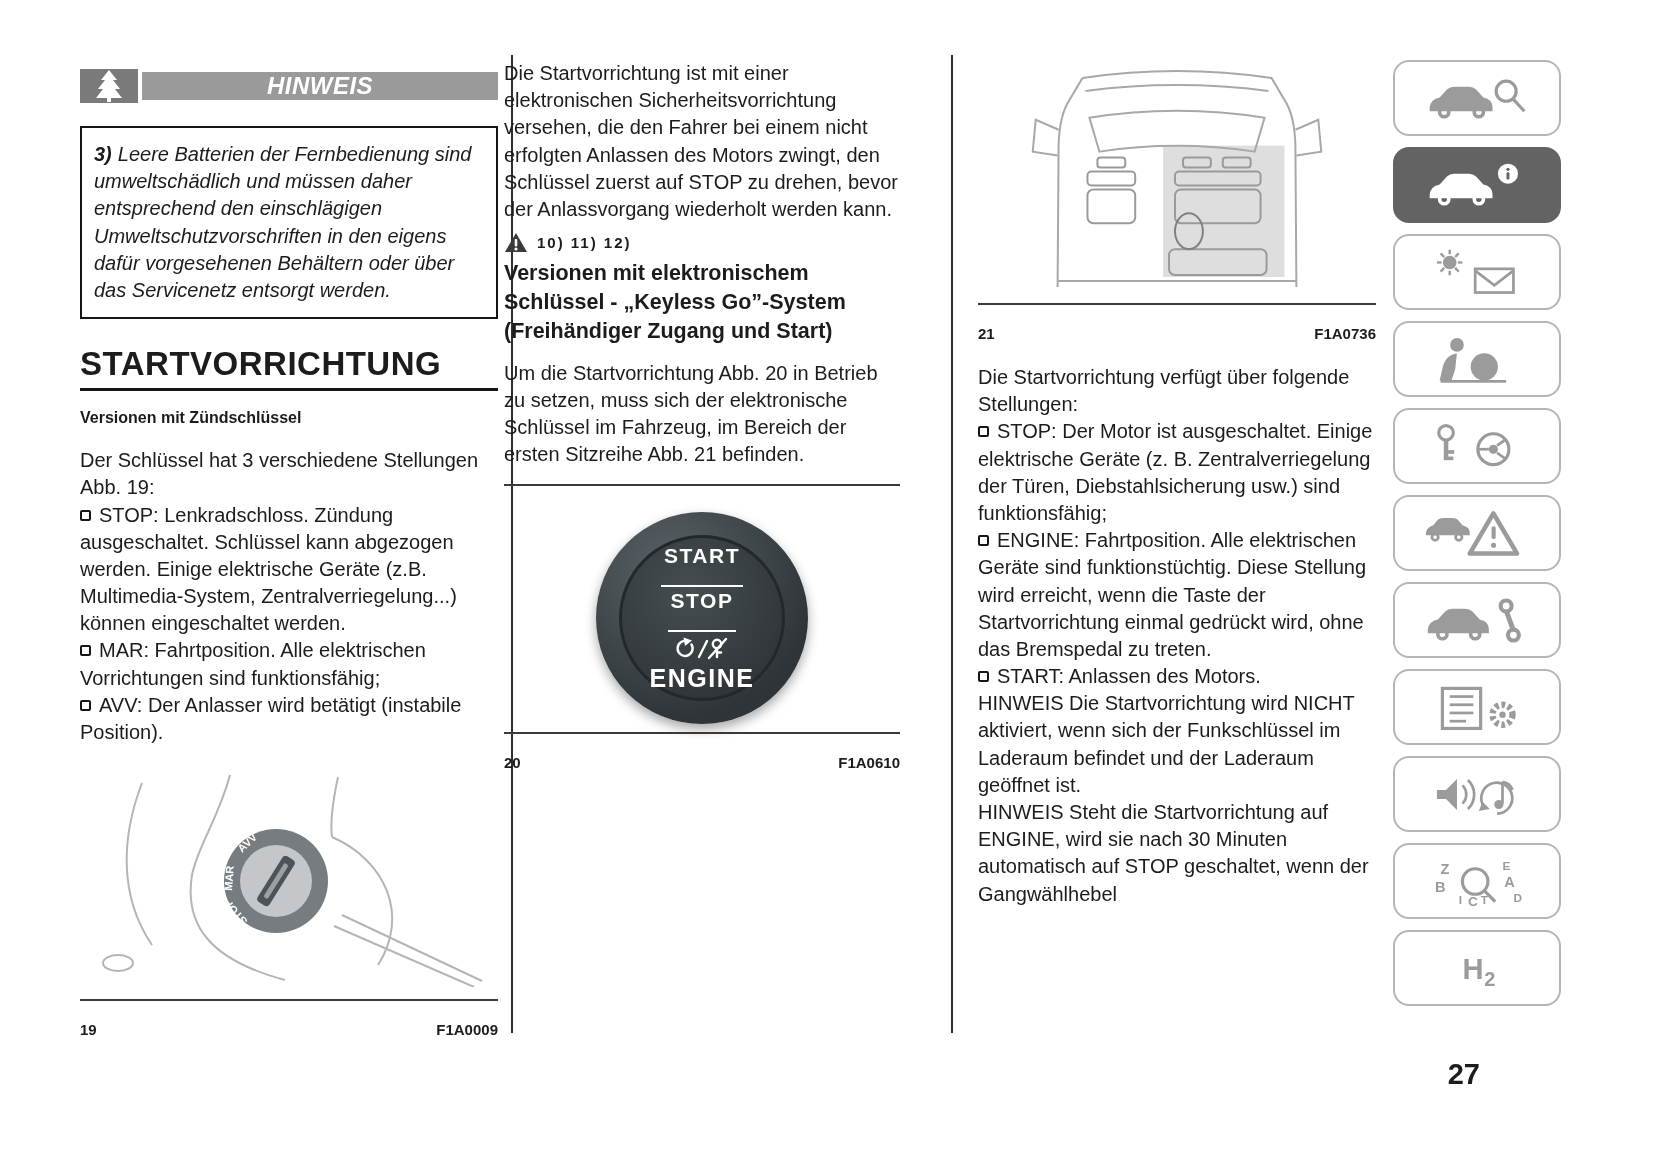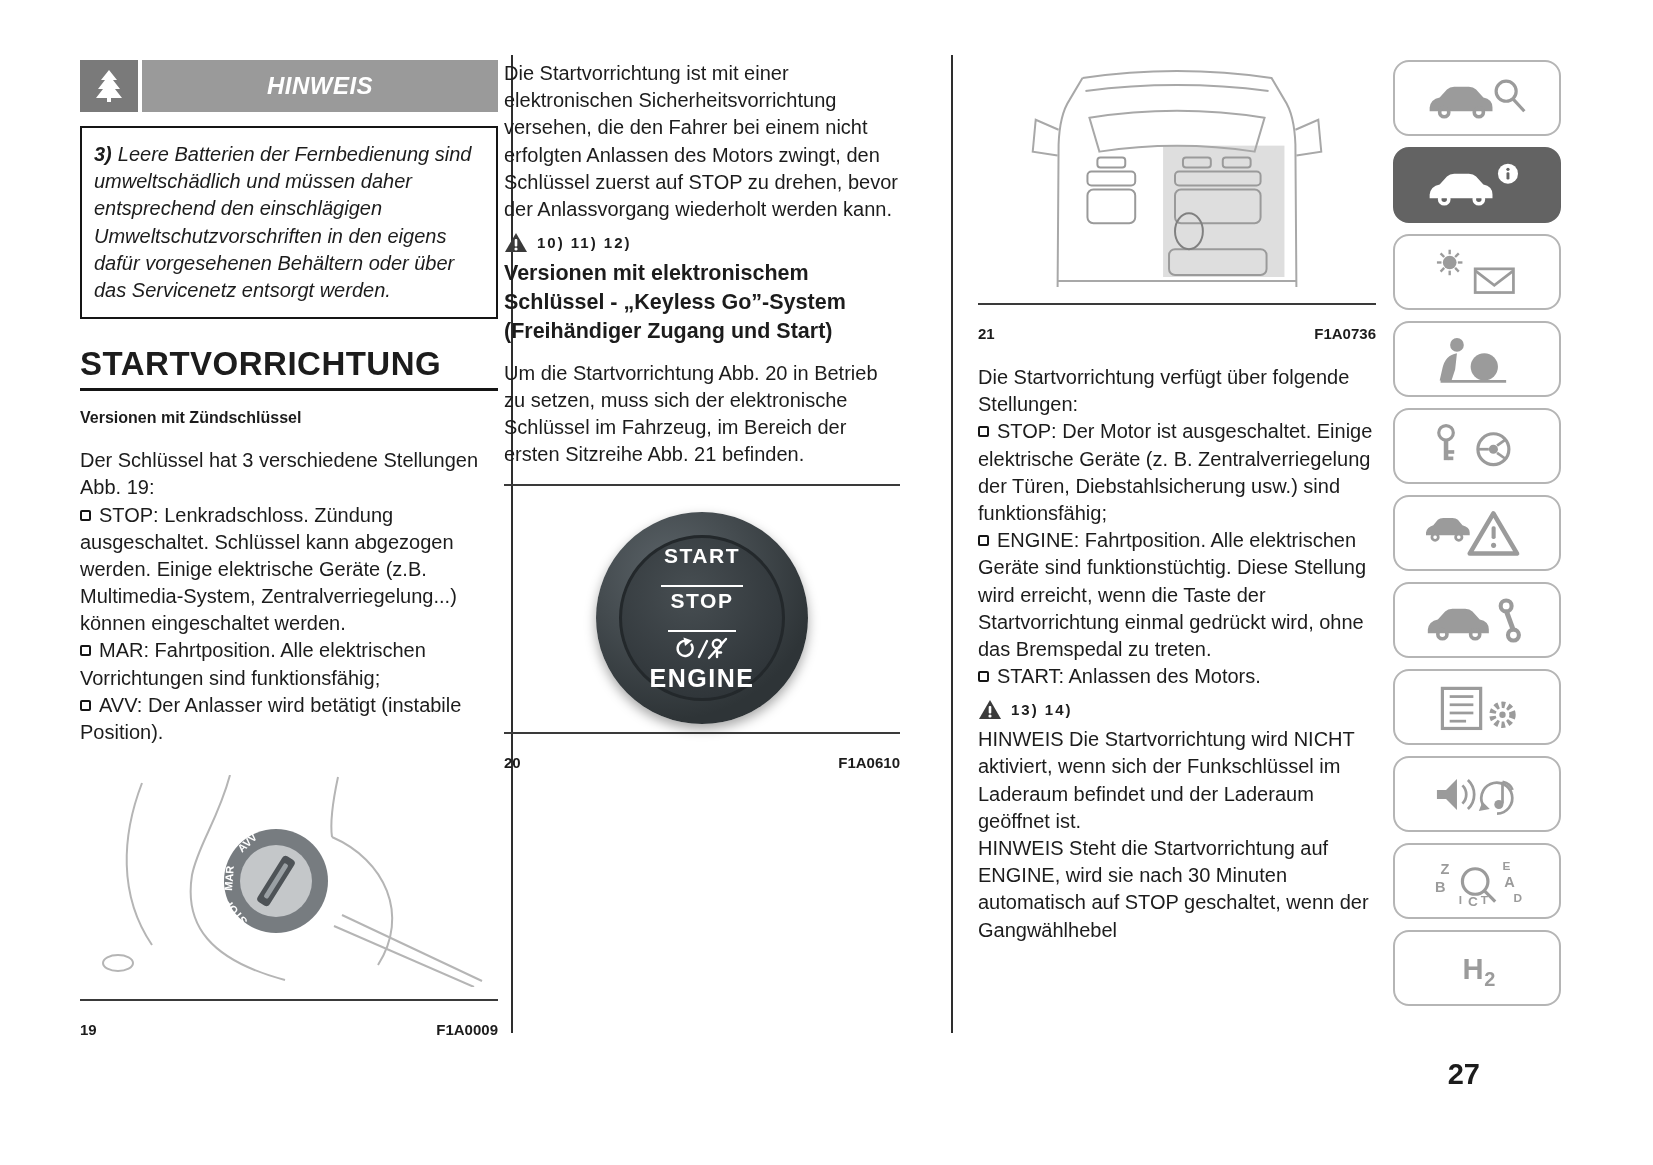--- a/index.html
+++ b/index.html
@@ -10,21 +10,21 @@
   .vrule { position:absolute; top:55px; height:978px; width:2px; background:#2e2e2e; }
   .vrule.v1 { left:511px; }
   .vrule.v2 { left:951px; }
 
   .col { position:absolute; top:60px; }
   .col-left  { left:80px;  width:418px; height:978px; }
   .col-mid   { left:504px; width:396px; }
   .col-right { left:978px; width:398px; }
 
   
-  .note-header { display:flex; height:52px; }
+  .note-header { display:flex; height:52px;align-items:center; }
   .note-icon-box { width:58px; background:#7a7a7a; display:flex; align-items:center; justify-content:center; margin-right:4px; }
   .note-title-bar { flex:1; background:#9a9a9a; color:#fff; display:flex; align-items:center; justify-content:center;
                     font-style:italic; font-weight:bold; font-size:24px; letter-spacing:0.5px; }
 
   .note-box { margin-top:14px; border:2px solid #151515; padding:13px 12px; font-style:italic; font-size:20px; line-height:1.34; }
   .note-num { font-weight:bold; margin-right:6px; }
 
   .main-heading { margin-top:26px; font-size:33px; font-weight:bold; letter-spacing:0.5px;
                   border-bottom:3px solid #151515; padding-bottom:5px; }
   .subhead { margin-top:18px; font-size:16px; font-weight:bold; margin-bottom:20px; }
@@ -221,28 +221,20 @@
       </div>
     </div>
 
     <div class="body-text" style="margin-top:22px;">
       <p class="para">Die Startvorrichtung verfügt über folgende Stellungen:</p>
       <p class="bullet"><span class="sq"></span><span>STOP: Der Motor ist ausgeschaltet. Einige elektrische Geräte (z. B. Zentralverriegelung der Türen, Diebstahlsicherung usw.) sind funktionsfähig;</span></p>
       <p class="bullet"><span class="sq"></span><span>ENGINE: Fahrtposition. Alle elektrischen Geräte sind funktionstüchtig. Diese Stellung wird erreicht, wenn die Taste der Startvorrichtung einmal gedrückt wird, ohne das Bremspedal zu treten.</span></p>
       <p class="bullet"><span class="sq"></span><span>START: Anlassen des Motors.</span></p>
     </div>
 
-    <div class="warn-row">
-      <svg width="24" height="21" viewBox="0 0 24 21">
-        <polygon points="12,1 23,20 1,20" fill="#3a3a3a"></polygon>
-        <rect x="10.7" y="7" width="2.6" height="7.5" rx="1" fill="#ffffff"></rect>
-        <circle cx="12" cy="17" r="1.6" fill="#ffffff"></circle>
-      </svg>
-      <span class="warn-refs">13)  14)</span>
-    </div>
 
     <div class="body-text">
       <p class="para">HINWEIS Die Startvorrichtung wird NICHT aktiviert, wenn sich der Funkschlüssel im Laderaum befindet und der Laderaum geöffnet ist.</p>
       <p class="para">HINWEIS Steht die Startvorrichtung auf ENGINE, wird sie nach 30 Minuten automatisch auf STOP geschaltet, wenn der Gangwählhebel</p>
     </div>
   </div>
 
   <div class="sidebar">
 
     <div class="side-btn">

